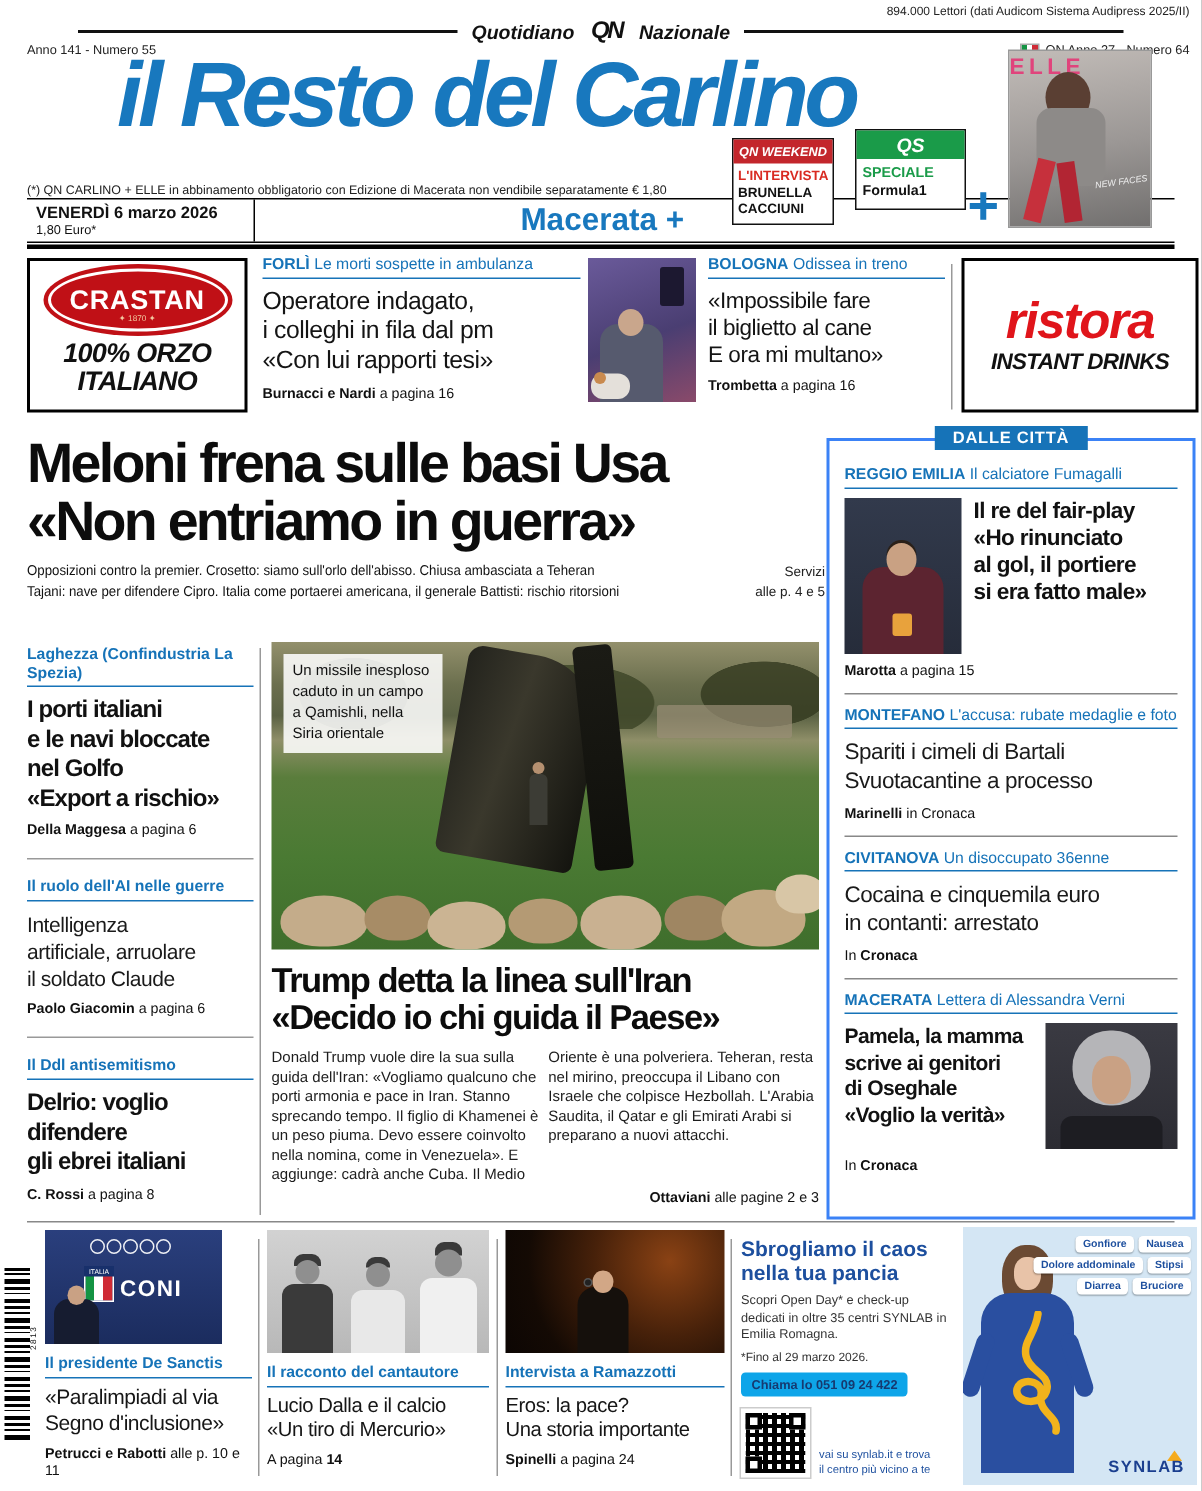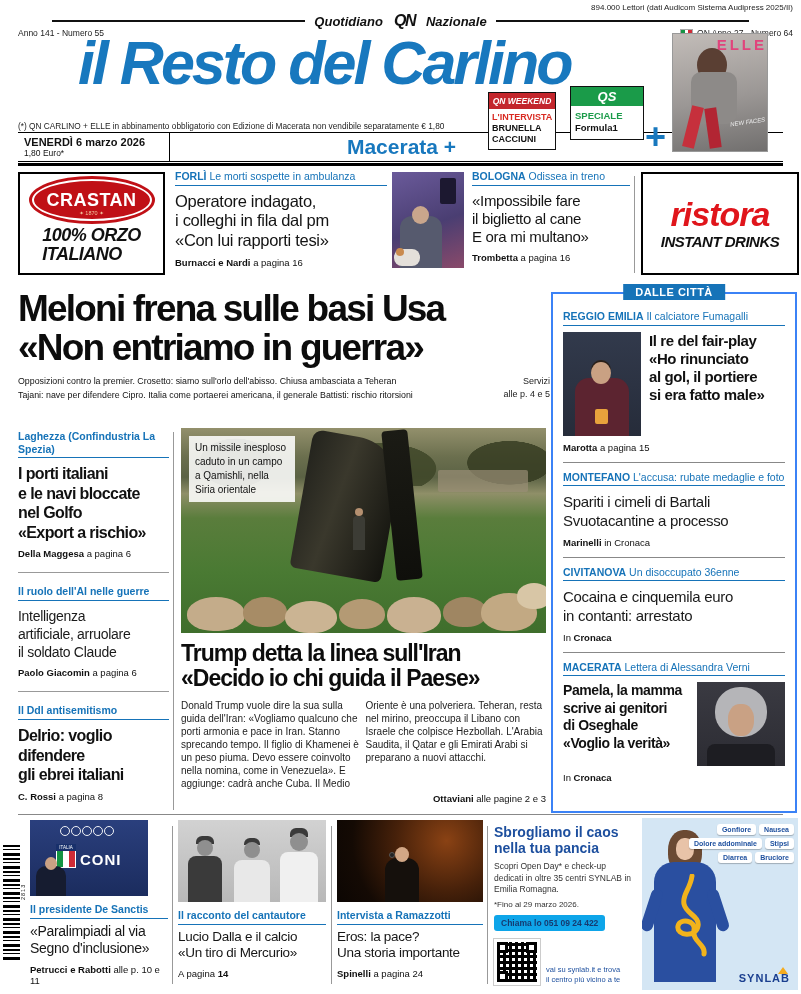--- a/index.html
+++ b/index.html
@@ -36,42 +36,42 @@
   .weekend .promo-head { background:#c3262c; font-size:8.5px; padding:3px 0; font-style:italic; }
   .weekend .k { color:#d92b22; font-weight:700; font-size:9px; padding:3px 3px 0; }
   .weekend .t { color:#111; font-weight:700; font-size:9px; padding:1px 3px 4px; line-height:1.2; }
   .qsbox { left:570px; top:86px; width:74px; }
   .qsbox .promo-head { background:#1a9b49; font-size:13px; font-style:italic; padding:2px 0; }
   .qsbox .k { color:#1a9b49; font-weight:700; font-size:9.5px; padding:4px 4px 0; }
   .qsbox .t { color:#111; font-weight:700; font-size:9.5px; padding:1px 4px 6px; }
   .big-plus { position:absolute; left:645px; top:116px; z-index:2; font-size:36px; font-weight:700; color:#1878be; }
   .magazine { position:absolute; left:672px; top:33px; width:96px; height:119px; z-index:2; overflow:hidden;
               border:1px solid #999; background:linear-gradient(170deg,#c2bcb8 0%,#9b9795 55%,#716f6e 100%); }
-  .mag-title { text-align:right; font-size:15px; font-weight:700; letter-spacing:3px; color:#e0447c; margin-top:2px; }
+  .mag-title { text-align:left; font-size:15px; font-weight:700; letter-spacing:3px; color:#e0447c; margin-top:2px; }
   .mag-hair { position:absolute; top:14px; left:24px; width:30px; height:34px; border-radius:50%; background:#5a3f33; }
   .mag-body { position:absolute; top:38px; left:18px; width:46px; height:52px; border-radius:10px; background:#8d8a88; }
   .mag-leg1 { position:absolute; top:72px; left:14px; width:12px; height:42px; background:#c6303c; transform:rotate(14deg); }
   .mag-leg2 { position:absolute; top:74px; left:34px; width:12px; height:40px; background:#b22533; transform:rotate(-8deg); }
   .mag-note { position:absolute; bottom:26px; right:2px; font-size:6px; font-style:italic; color:#eee; transform:rotate(-8deg); }
 
   
   .kicker { display:block; border-bottom:1.5px solid #1673b8; padding-bottom:2px; margin-bottom:6px;
             color:#1673b8; font-size:10.5px; line-height:1.2; }
   .kicker .city { font-weight:700; }
   .byline { font-size:9.5px; color:#111; margin-top:6px; }
   .byline .b { font-weight:700; }
 
   
   .ad-crastan { position:absolute; left:18px; top:172px; width:147px; height:103px; border:2px solid #000;
                 display:flex; flex-direction:column; align-items:center; padding-top:5px; }
   .cr-oval { width:120px; height:42px; background:#c01016; border:2px solid #fff; box-shadow:0 0 0 3px #c01016;
              border-radius:50%; display:flex; align-items:center; justify-content:center; position:relative; }
   .cr-oval .b { color:#fff; font-weight:700; font-size:18px; letter-spacing:0.5px; }
   .cr-oval .y { position:absolute; bottom:3px; width:100%; text-align:center; color:#f2c9a0; font-size:5.5px; }
-  .cr-tag { margin-top:5px; font-size:18px; font-weight:700; font-style:italic; line-height:1.05; letter-spacing:-0.5px; }
+  .cr-tag { margin-top:5px; font-size:18px; font-weight:700; font-style:italic; line-height:1.05; text-align:center; letter-spacing:-0.5px; }
   .art-forli { position:absolute; left:175px; top:170px; width:212px; }
   .art-forli .h, .art-bologna .h { font-size:16.5px; font-weight:400; line-height:1.2; letter-spacing:-0.3px; color:#141414; }
   .art-bologna { position:absolute; left:472px; top:170px; width:158px; }
   .art-bologna .h { font-size:15px; }
   .ph-bologna { position:absolute; left:392px; top:172px; width:72px; height:96px; overflow:hidden;
                 background:linear-gradient(160deg,#6a5a9a 0%,#4a3e72 55%,#8a4a6a 100%); }
   .bo-speaker { position:absolute; top:6px; right:8px; width:16px; height:26px; background:#1c1830; border-radius:2px; }
   .bo-man { position:absolute; bottom:0; left:8px; width:42px; height:52px; background:#565a6e; border-radius:12px 12px 0 0; }
   .bo-head { position:absolute; bottom:44px; left:20px; width:17px; height:18px; border-radius:50%; background:#c9a68c; }
   .bo-dog { position:absolute; bottom:2px; left:2px; width:26px; height:17px; background:#e4e0da; border-radius:8px; }

